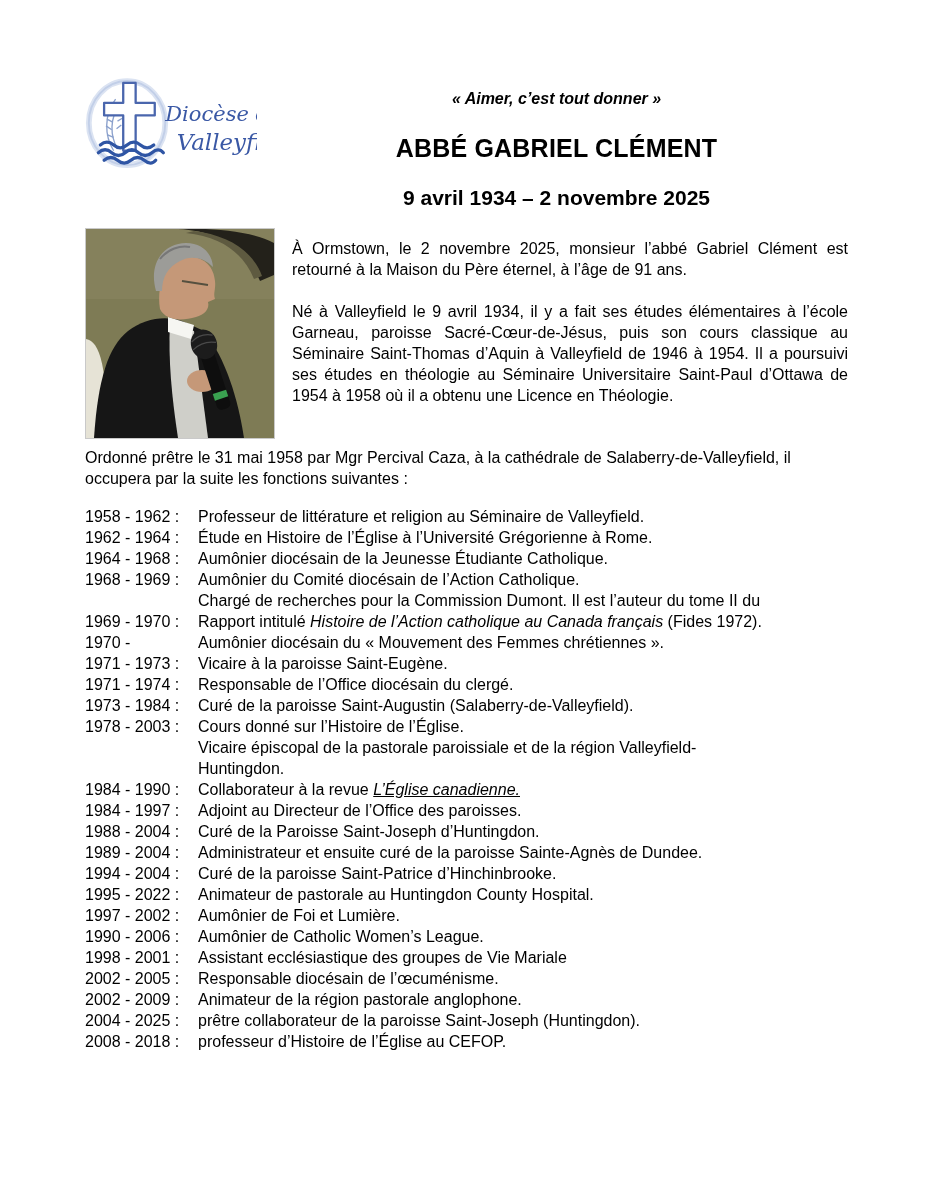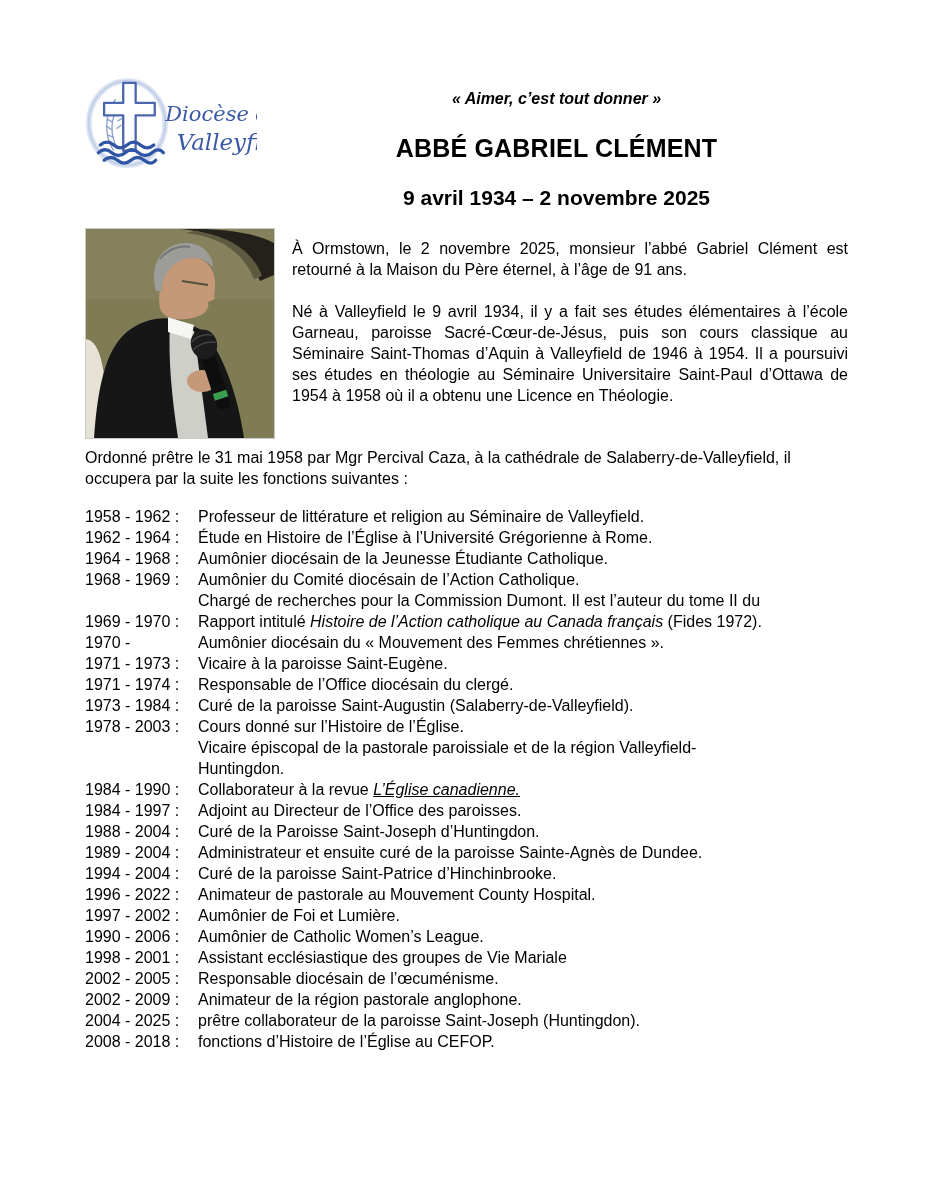--- a/index.html
+++ b/index.html
@@ -176,22 +176,22 @@
       </div>
       <div class="t-row">
         <span class="t-years">1989 - 2004 :</span>
         <span class="t-desc"><span>Administrateur et ensuite curé de la paroisse Sainte-Agnès de Dundee.</span></span>
       </div>
       <div class="t-row">
         <span class="t-years">1994 - 2004 :</span>
         <span class="t-desc"><span>Curé de la paroisse Saint-Patrice d’Hinchinbrooke.</span></span>
       </div>
       <div class="t-row">
-        <span class="t-years">1996 - 2022 :</span>
-        <span class="t-desc"><span>Animateur de pastorale au Mouvement County Hospital.</span></span>
+        <span class="t-years">1995 - 2022 :</span>
+        <span class="t-desc"><span>Animateur de pastorale au Huntingdon County Hospital.</span></span>
       </div>
       <div class="t-row">
         <span class="t-years">1997 - 2002 :</span>
         <span class="t-desc"><span>Aumônier de Foi et Lumière.</span></span>
       </div>
       <div class="t-row">
         <span class="t-years">1990 - 2006 :</span>
         <span class="t-desc"><span>Aumônier de Catholic Women’s League.</span></span>
       </div>
       <div class="t-row">
@@ -205,17 +205,17 @@
       <div class="t-row">
         <span class="t-years">2002 - 2009 :</span>
         <span class="t-desc"><span>Animateur de la région pastorale anglophone.</span></span>
       </div>
       <div class="t-row">
         <span class="t-years">2004 - 2025 :</span>
         <span class="t-desc"><span>prêtre collaborateur de la paroisse Saint-Joseph (Huntingdon).</span></span>
       </div>
       <div class="t-row">
         <span class="t-years">2008 - 2018 :</span>
-        <span class="t-desc"><span>fonctions d’Histoire de l’Église au CEFOP.</span></span>
+        <span class="t-desc"><span>professeur d’Histoire de l’Église au CEFOP.</span></span>
       </div>
     </div>
 
 </div>
 
 </body></html>

